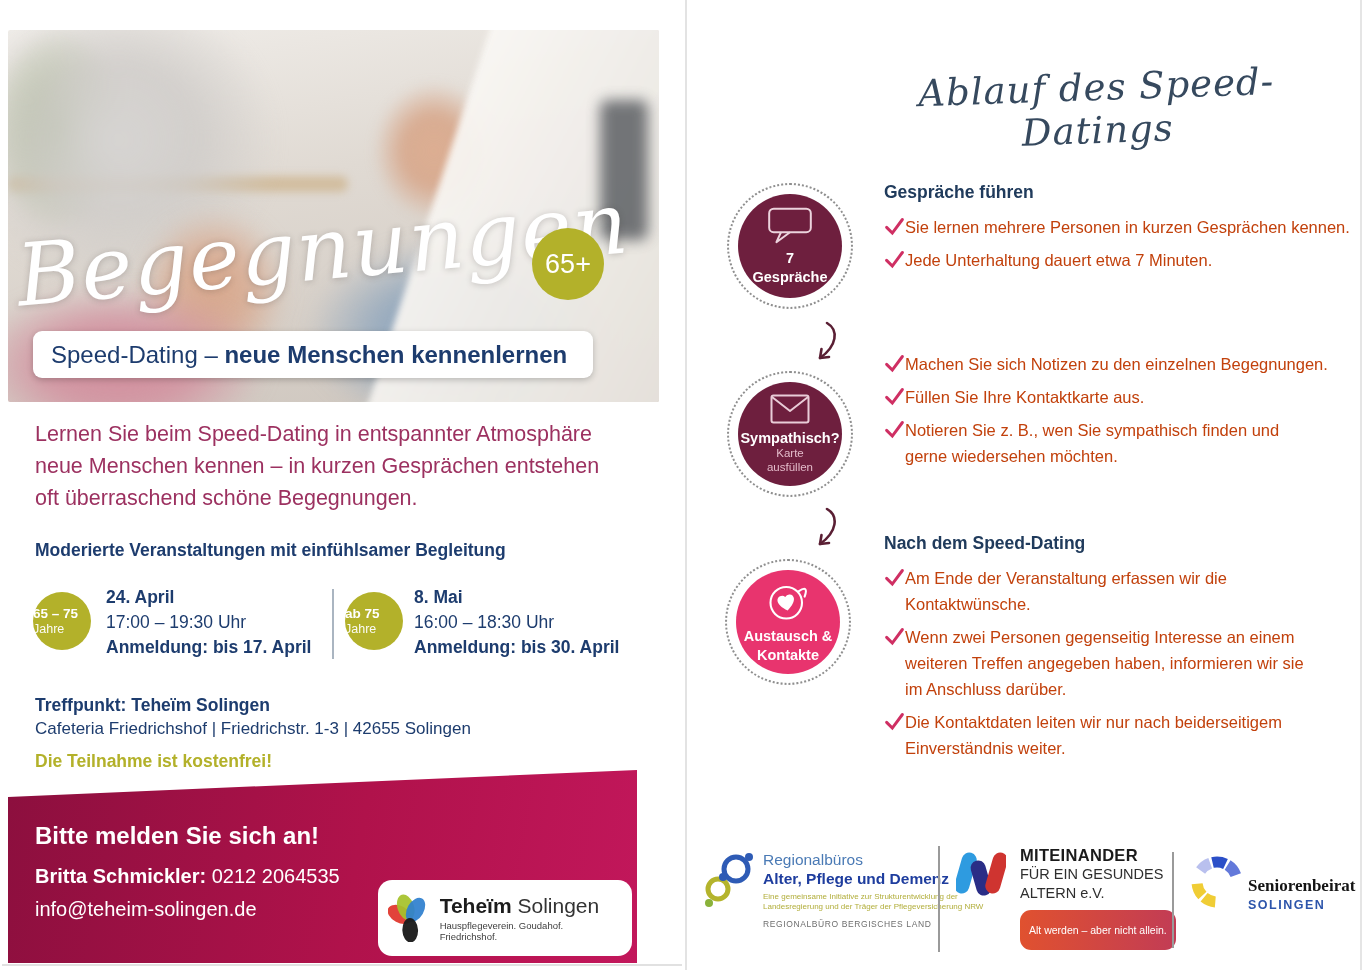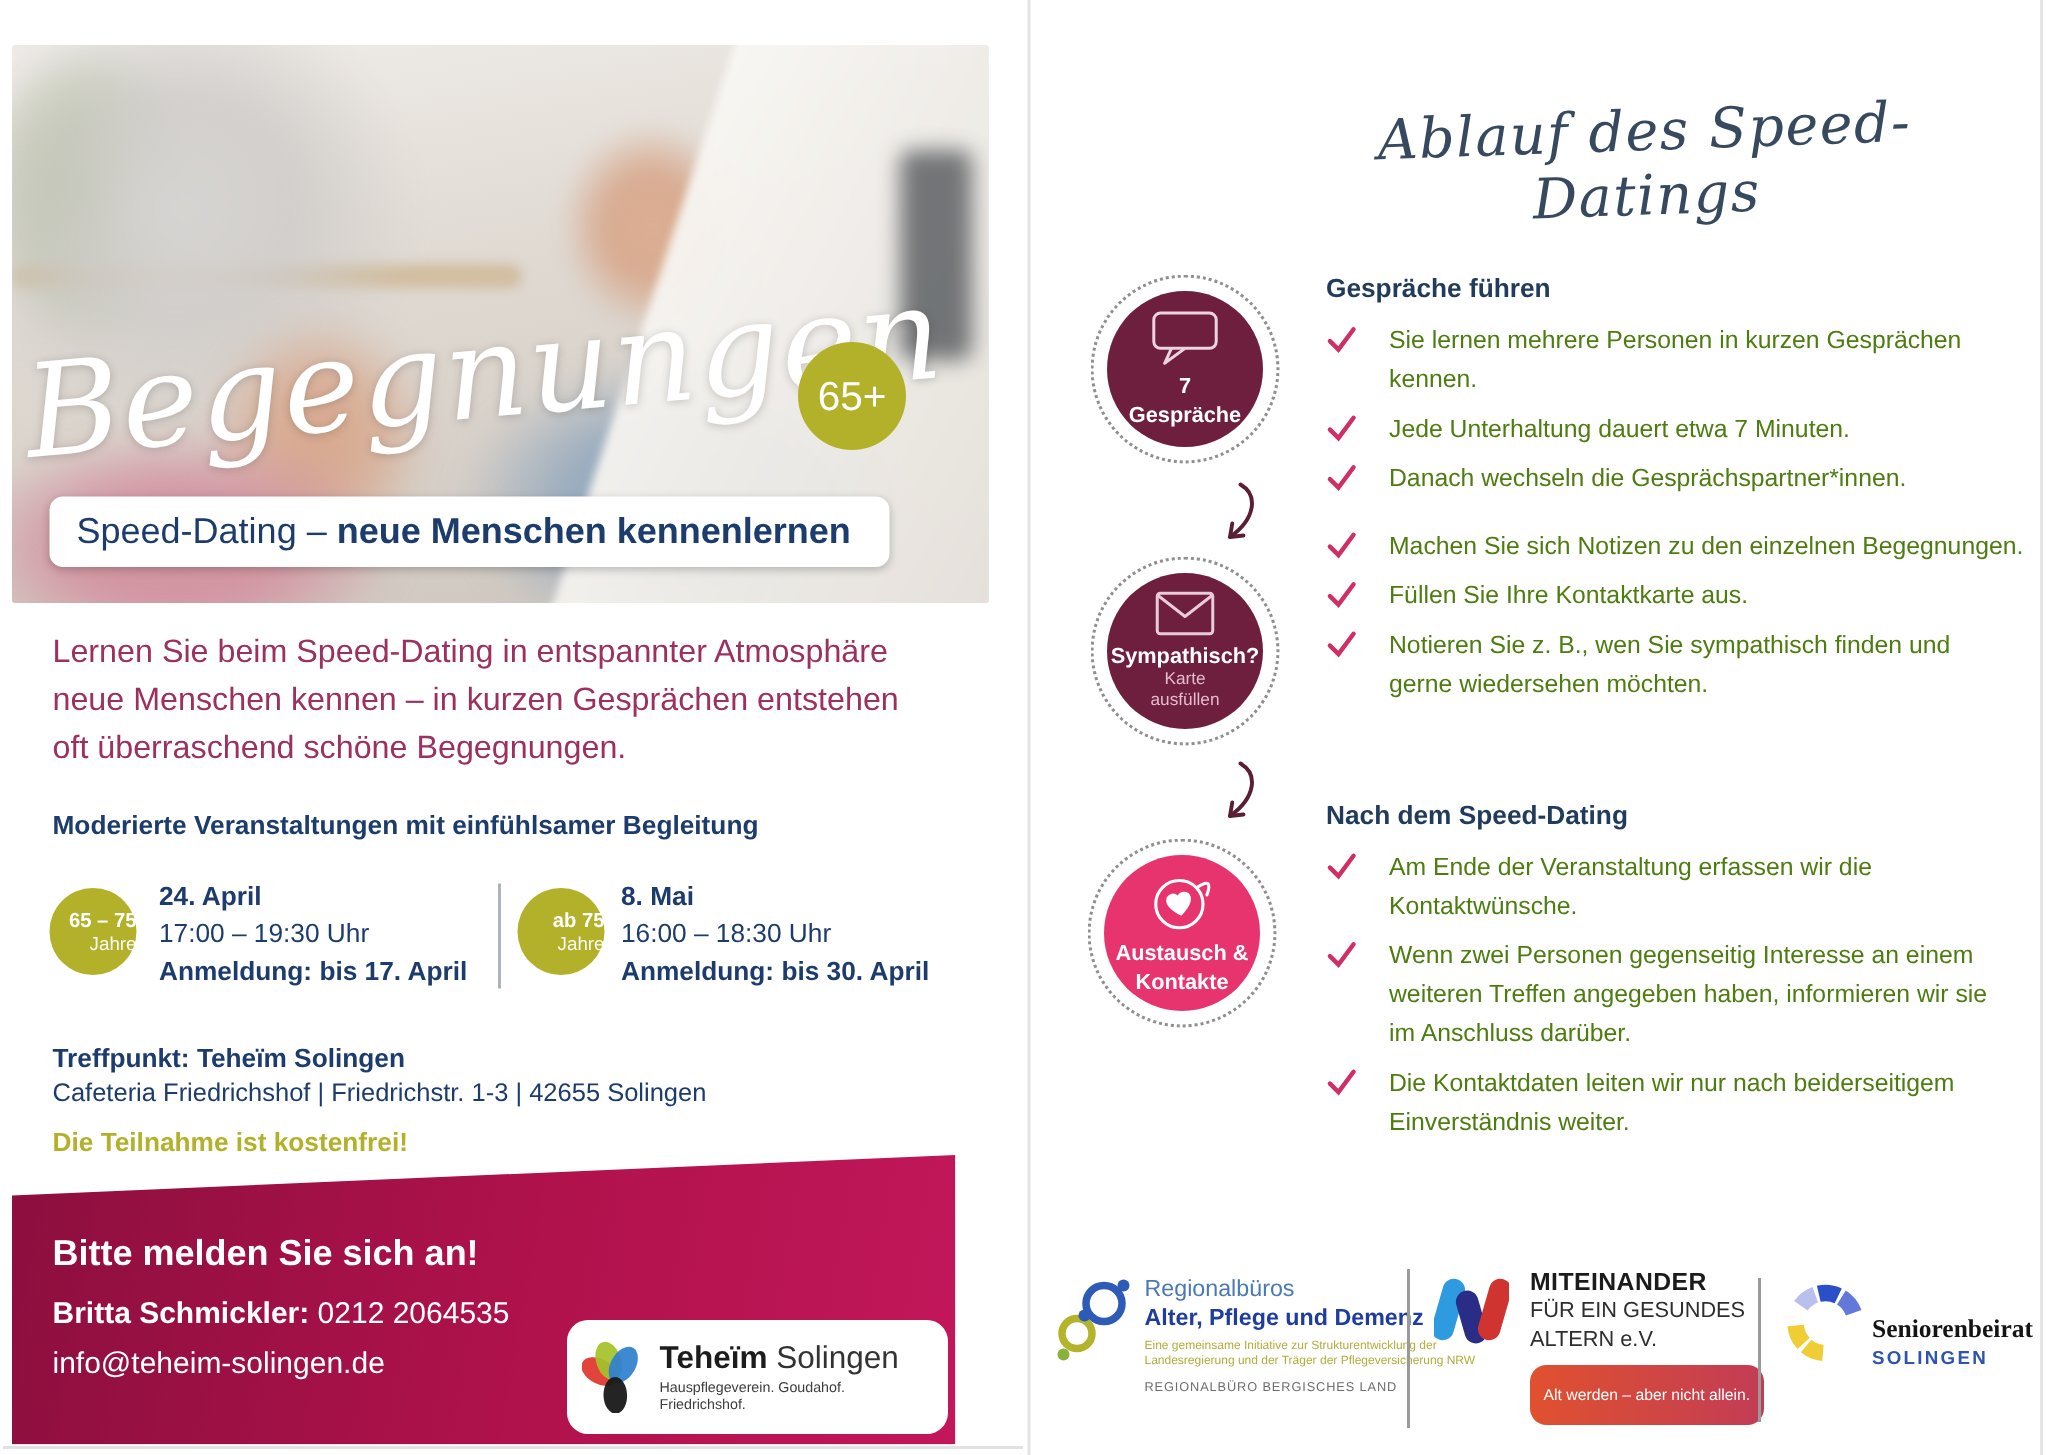--- a/index.html
+++ b/index.html
@@ -38,21 +38,21 @@
            font-weight:normal;font-size:27px;display:flex;align-items:center;justify-content:center}
   .banner{left:25px;top:301px;width:560px;height:47px;background:#fff;border-radius:9px;display:flex;align-items:center;
            padding-left:18px;box-sizing:border-box;font-size:24px;color:#1d3c6e;box-shadow:0 2px 6px rgba(0,0,0,.22)}
   .banner span{white-space:pre}
   .banner b{font-weight:bold;white-space:pre}
 
   .intro{left:35px;top:418px;width:612px;font-size:21.5px;line-height:32px;color:#9c3160;white-space:pre-line}
   .events-h{left:35px;top:540px;font-size:17.5px;font-weight:bold;color:#1d3c6e}
 
   .ev-badge{width:58px;height:58px;border-radius:50%;background:#b3b12a;color:#fff;display:flex;flex-direction:column;
-           align-items:flex-end;justify-content:center;line-height:1.15;font-size:13.5px;text-align:center}
+           align-items:flex-start;justify-content:center;line-height:1.15;font-size:13.5px;text-align:center}
   .ev-badge .t{font-weight:bold}
   .ev-badge .b{font-size:12.5px;opacity:.95}
   .ev-b1{left:33px;top:592px}.ev-b2{left:345px;top:592px}
   .ev-text{color:#1d3c6e;font-size:17.5px;line-height:25px}
   .ev-t1{left:106px;top:585px}.ev-t2{left:414px;top:585px}
   .ev-text .date,.ev-text .reg{font-weight:bold}
   .ev-div{left:332px;top:589px;width:2px;height:70px;background:#95a3b1;opacity:.8}
 
   .meet{left:35px;top:695px;font-size:17.5px;color:#1d3c6e;font-weight:bold}
   .meet span{white-space:pre}
@@ -84,21 +84,21 @@
   .circle{width:104px;height:104px;border-radius:50%;display:flex;flex-direction:column;align-items:center;
         justify-content:center;color:#fff;text-align:center}
   .c-maroon{background:#6e1f3e}.c-pink{background:#e8346e}
   .circle svg{margin-bottom:5px}
   .step-main{font-size:14.5px;font-weight:bold;line-height:1.25}
   .step-sub{font-size:11.5px;color:#e4bccb;line-height:1.2}
 
   .sec{left:884px;width:482px}
   .sec1{top:182px}.sec2{top:351px}.sec3{top:533px}
   .sec-h{font-size:17.5px;font-weight:bold;color:#203b5c;margin-bottom:11px}
-  .ci{display:flex;gap:21px;margin-bottom:7px;font-size:16.5px;color:#4d7c0f;line-height:26px}
+  .ci{display:flex;gap:0;margin-bottom:7px;font-size:16.5px;color:#c2410c;line-height:26px}
   .ci svg{flex:0 0 21px;margin-top:2px}
   .ci span{white-space:pre-line}
 
   .p1-icon{left:700px;top:851px}
   .p1-text{left:763px;top:851px}
   .p1-l1{font-size:15.5px;color:#4a7ab5}
   .p1-l2{font-size:15.5px;font-weight:bold;color:#1e3d9e;margin-top:1px}
   .p1-small{font-size:8px;color:#b2ae3b;line-height:10px;margin-top:4px;white-space:pre-line}
   .p1-cap{font-size:8.5px;color:#6e6e6e;letter-spacing:.6px;margin-top:7px}
   .pdiv1{left:938px;top:846px;width:2px;height:106px;background:#9a9a9a}
@@ -248,26 +248,20 @@
         <path d="M3 13 L9.5 19.5 L21 4" fill="none" stroke="#cf2f63" stroke-width="3.4" stroke-linecap="round"></path>
       </svg>
     <span>Sie lernen mehrere Personen in kurzen Gesprächen kennen.</span>
   </div>
   <div class="ci">
     <svg width="21" height="21" viewBox="0 0 24 24">
         <path d="M3 13 L9.5 19.5 L21 4" fill="none" stroke="#cf2f63" stroke-width="3.4" stroke-linecap="round"></path>
       </svg>
     <span>Jede Unterhaltung dauert etwa 7 Minuten.</span>
   </div>
-  <div class="ci">
-    <svg width="21" height="21" viewBox="0 0 24 24">
-        <path d="M3 13 L9.5 19.5 L21 4" fill="none" stroke="#cf2f63" stroke-width="3.4" stroke-linecap="round"></path>
-      </svg>
-    <span>Danach wechseln die Gesprächspartner*innen.</span>
-  </div>
 </div>
 
 <div class="abs sec sec2">
   <div class="ci">
     <svg width="21" height="21" viewBox="0 0 24 24">
         <path d="M3 13 L9.5 19.5 L21 4" fill="none" stroke="#cf2f63" stroke-width="3.4" stroke-linecap="round"></path>
       </svg>
     <span>Machen Sie sich Notizen zu den einzelnen Begegnungen.</span>
   </div>
   <div class="ci">

